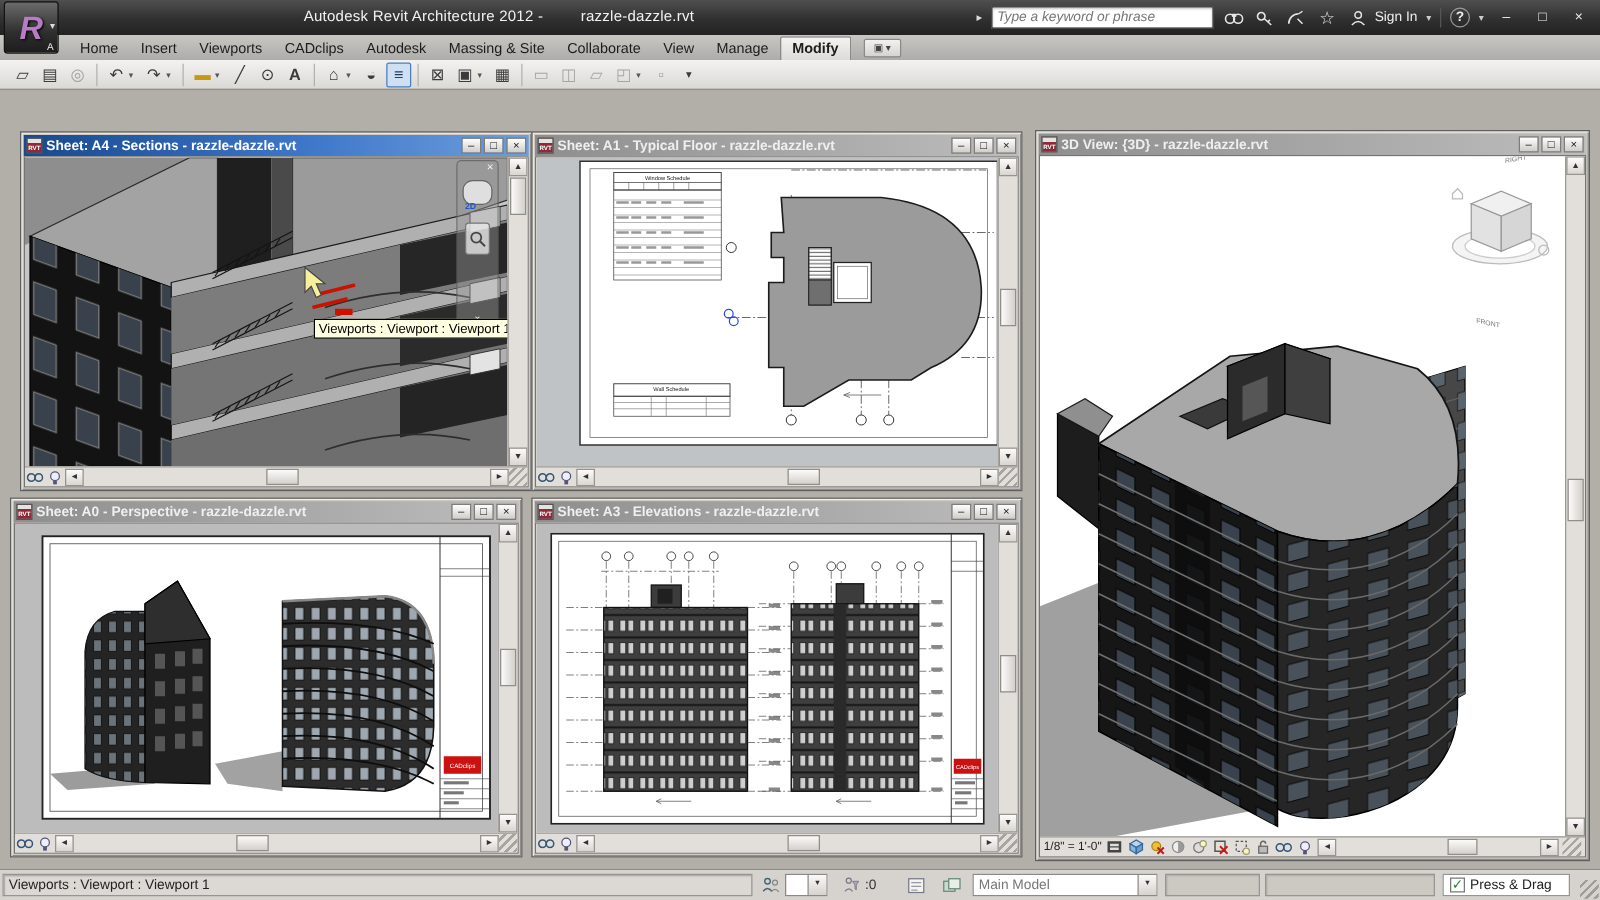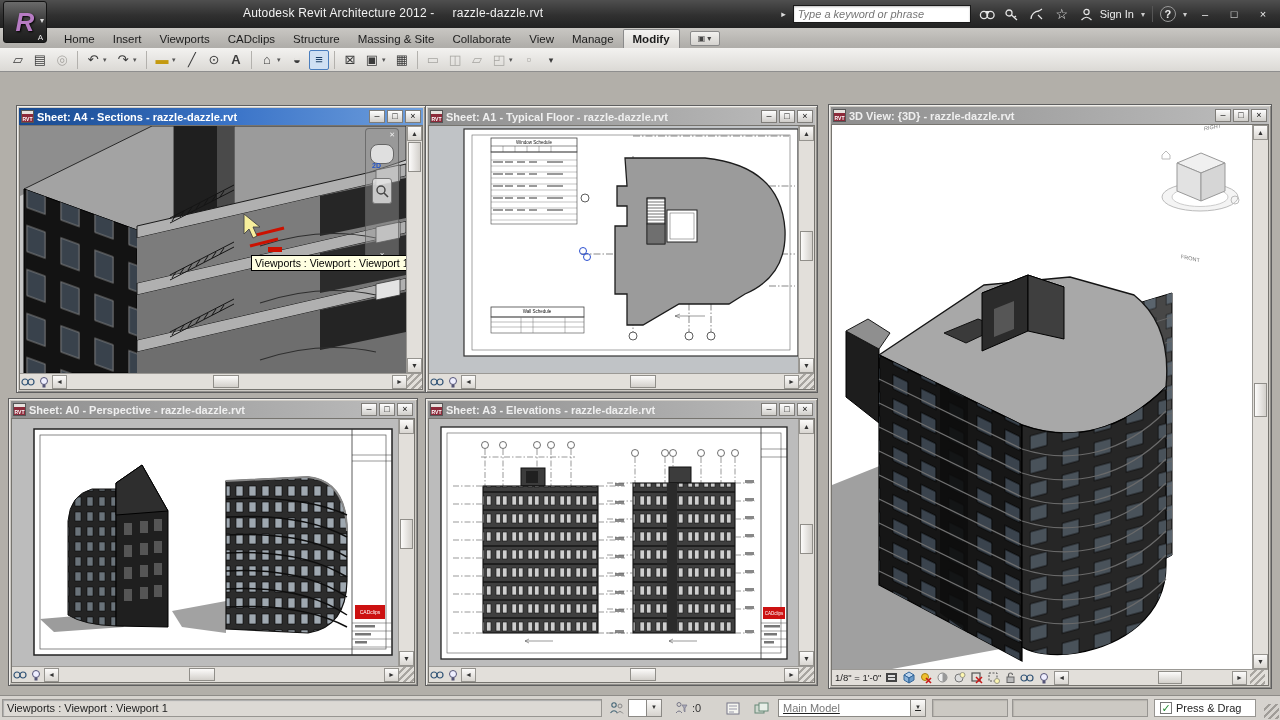--- a/index.html
+++ b/index.html
@@ -3,21 +3,21 @@
 <meta charset="utf-8">
 <style>
   html,body{margin:0;padding:0;background:#555;}
   *{box-sizing:border-box;font-family:"Liberation Sans","DejaVu Sans",sans-serif;}
   .screen{position:relative;width:1280px;height:720px;background:#b2afa9;overflow:hidden;}
 
   
   .titlebar{position:absolute;left:0;top:0;width:1280px;height:28px;
     background:linear-gradient(#4f4f4f,#303030 55%,#222);display:flex;align-items:center;}
   .apptitle{position:absolute;left:243px;top:6px;font-size:12px;color:#f2f2f2;letter-spacing:.2px;}
-  .apptitle .doc{margin-left:18px;}
+  .apptitle .doc{margin-left:30px;}
   .tb-right{position:absolute;right:6px;top:3px;display:flex;align-items:center;gap:7px;height:22px;}
   .tb-arrow{color:#ddd;font-size:9px;}
   .searchbox{width:178px;height:18px;font-size:11px;font-style:italic;color:#888;
     border:1px solid #1a1a1a;box-shadow:inset 0 1px 2px #bbb;padding:0 4px;background:#fff;}
   .tbicon{width:18px;height:18px;display:flex;align-items:center;justify-content:center;color:#e5e5e5;}
   .tbicon svg{display:block;}
   .signin{color:#eee;font-size:11px;margin-left:-3px;}
   .tb-caret{color:#ccc;font-size:8px;}
   .tb-sep{width:1px;height:16px;background:#555;}
   .helpbtn{width:16px;height:16px;border:1px solid #999;border-radius:50%;color:#eee;font-size:11px;
@@ -171,21 +171,21 @@
     <span class="R">R</span>
     <span class="caret">▾</span>
     <span class="mini-a">A</span>
   </div>
 
   <div class="tabsrow">
     <span class="rtab">Home</span>
     <span class="rtab">Insert</span>
     <span class="rtab">Viewports</span>
     <span class="rtab">CADclips</span>
-    <span class="rtab">Structure</span>
+    <span class="rtab">Autodesk</span>
     <span class="rtab">Massing &amp; Site</span>
     <span class="rtab">Collaborate</span>
     <span class="rtab">View</span>
     <span class="rtab">Manage</span>
     <span class="rtab active">Modify</span>
     <span class="paneltoggle">▣ <span>▾</span></span>
   </div>
 
   <div class="qatrow">
     <span class="qicon">▱</span>
@@ -986,21 +986,21 @@
           <line x1="3" y1="7" x2="11" y2="7" stroke="#99a"></line>
           <line x1="3" y1="10" x2="8" y2="10" stroke="#99a"></line>
         </svg>
     </span>
     <span class="sb-ic" style="left:752px;">
       <svg width="15" height="13">
           <rect x="1" y="3" width="9" height="8" fill="#cfd8cf" stroke="#687"></rect>
           <rect x="5" y="1" width="9" height="8" fill="#e8efe8" stroke="#687"></rect>
         </svg>
     </span>
-    <div class="combo" style="left:778px;width:148px;text-decoration:underline;">
+    <div class="combo" style="left:778px;width:148px;">
       <span class="val">Main Model</span>
       <span class="drop" style="font-size:6px;">▼</span>
     </div>
     <div class="sb-panel" style="left:932px;width:76px;"></div>
     <div class="sb-panel" style="left:1012px;width:136px;"></div>
     <div class="pressdrag" style="left:1154px;width:102px;">
       <span class="pd-box">✓</span>
       <span>Press &amp; Drag</span>
     </div>
     <span class="sb-grip"></span>

